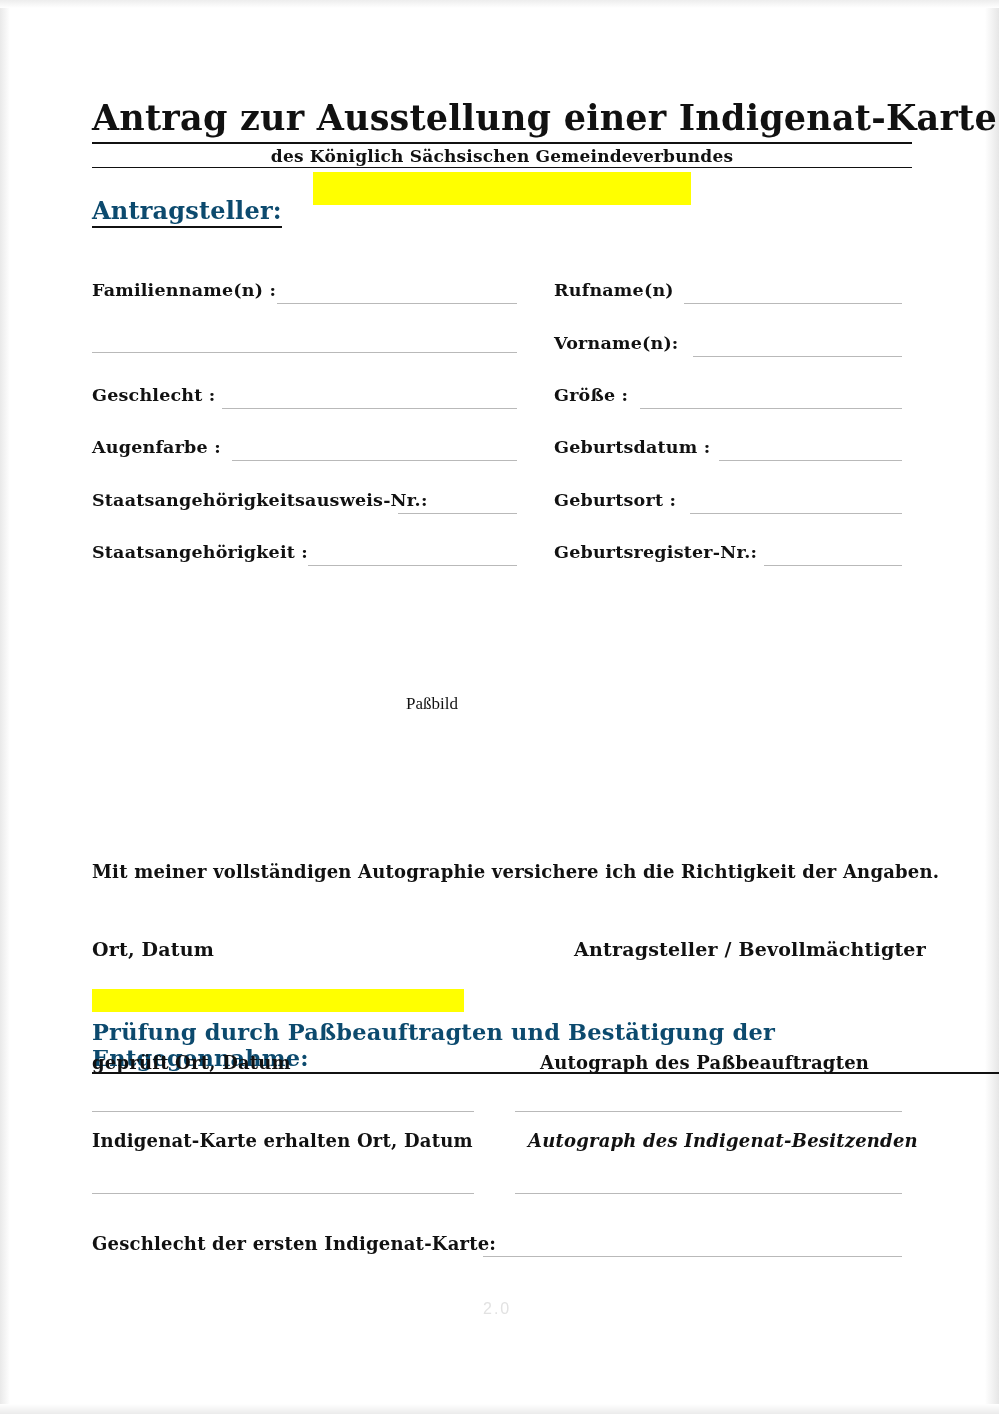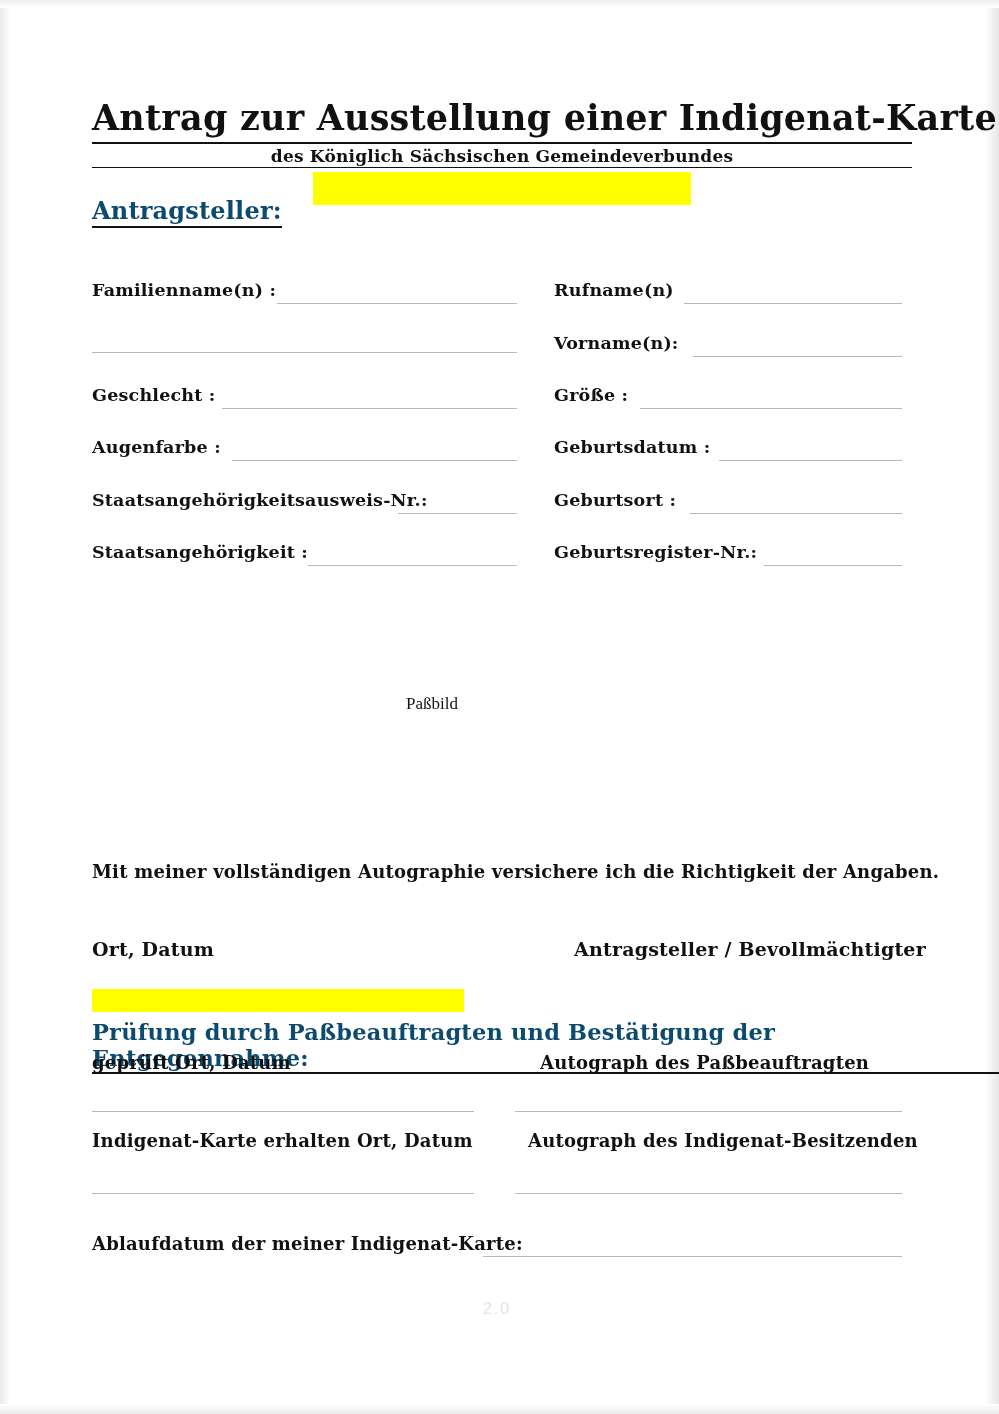--- a/index.html
+++ b/index.html
@@ -198,23 +198,23 @@
 
   <div class="abs plain frak" style="left:574px; top:938px; font-size:19px;">Antragsteller / Bevollmächtigter</div>
 
   <div class="abs plain frak" style="left:92px; top:1052px; font-size:18px;">geprüft Ort, Datum</div>
   <div class="abs plain frak" style="left:540px; top:1052px; font-size:18px;">Autograph des Paßbeauftragten</div>
 
   <div class="abs rule" style="left:92px; top:1111px; width:382px;"></div>
   <div class="abs rule" style="left:515px; top:1111px; width:387px;"></div>
 
   <div class="abs plain frak" style="left:92px; top:1130px; font-size:18px;">Indigenat-Karte erhalten Ort, Datum</div>
-  <div class="abs plain frak" style="left:528px; top:1130px; font-size:18px;">Autograph des Indigenat-Besitzenden</div>
+  <div class="abs plain frak" style="left:528px; top:1130px; font-size:18px;font-style:italic;">Autograph des Indigenat-Besitzenden</div>
 
   <div class="abs rule" style="left:92px; top:1193px; width:382px;"></div>
   <div class="abs rule" style="left:515px; top:1193px; width:387px;"></div>
 
-  <div class="abs plain frak" style="left:92px; top:1233px; font-size:18px;">Ablaufdatum der meiner Indigenat-Karte:</div>
+  <div class="abs plain frak" style="left:92px; top:1233px; font-size:18px;">Geschlecht der ersten Indigenat-Karte:</div>
   <div class="abs rule" style="left:483px; top:1256px; width:419px;"></div>
 
   <div class="abs pagenum" style="left:483px; top:1300px;">2.0</div>
 
 </div>
 
 </body></html>

